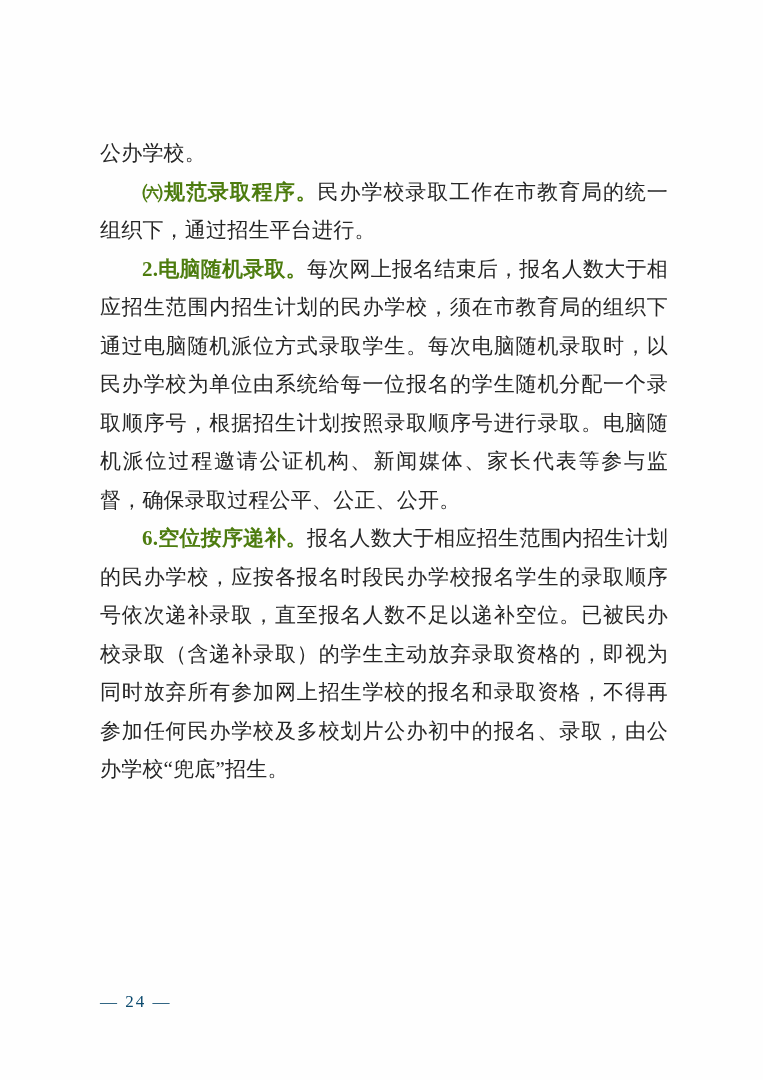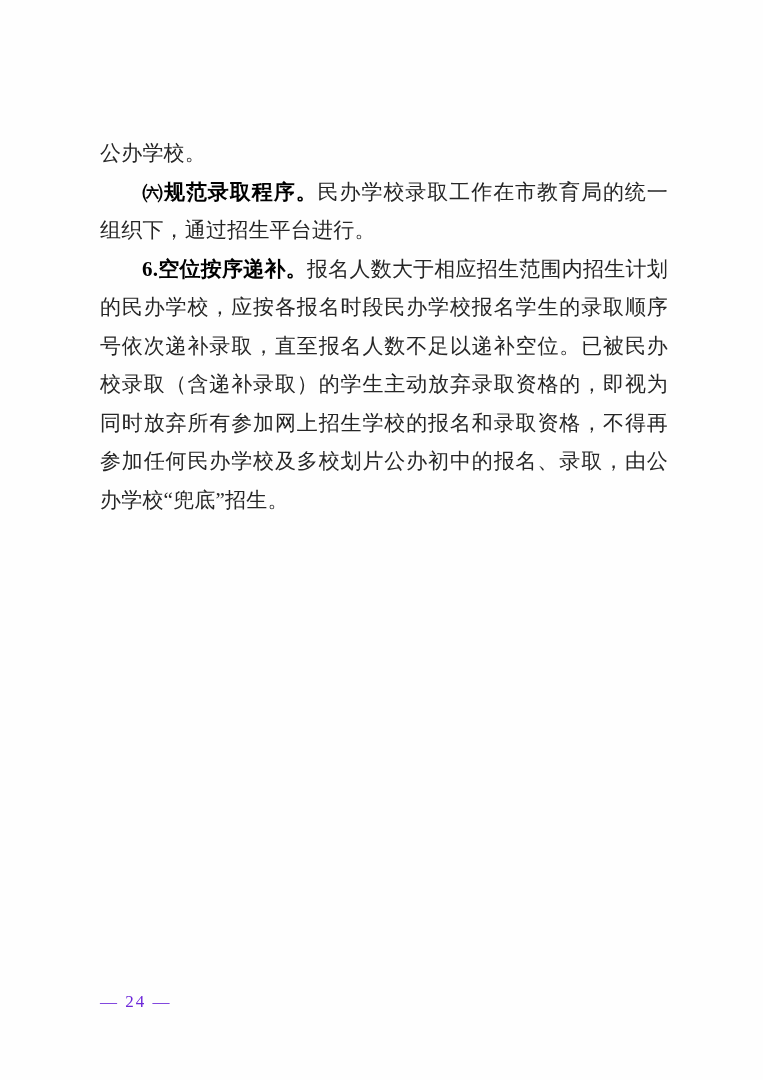--- a/index.html
+++ b/index.html
@@ -35,52 +35,55 @@
   }
   .para {
     margin: 0;
     text-indent: 42px;
   }
   .para.no-indent {
     text-indent: 0;
   }
   .para .lead {
     font-weight: 700;
-    color: #000000;
+    color: #4d7c0f;
   }
   .para .body-text {
     font-weight: 400;
   }
   .page-footer {
     position: absolute;
     left: 100px;
     top: 990px;
     font-size: 17px;
     line-height: 24px;
-    color: #6d28d9;
+    color: #0c4a6e;
     letter-spacing: 2px;
     font-family: "Liberation Serif", "DejaVu Serif", serif;
   }
 </style>
 </head>
 <body>
 
 <div class="page">
 
   <div class="text-block">
 
     <p class="para no-indent">
       <span class="body-text">公办学校。</span>
     </p>
 
     <p class="para">
       <strong class="lead">㈥规范录取程序。</strong><span class="body-text">民办学校录取工作在市教育局的统一组织下，通过招生平台进行。</span>
     </p>
 
 
+    <p class="para">
+      <strong class="lead">2.电脑随机录取。</strong><span class="body-text">每次网上报名结束后，报名人数大于相应招生范围内招生计划的民办学校，须在市教育局的组织下通过电脑随机派位方式录取学生。每次电脑随机录取时，以民办学校为单位由系统给每一位报名的学生随机分配一个录取顺序号，根据招生计划按照录取顺序号进行录取。电脑随机派位过程邀请公证机构、新闻媒体、家长代表等参与监督，确保录取过程公平、公正、公开。</span>
+    </p>
 
     <p class="para">
       <strong class="lead">6.空位按序递补。</strong><span class="body-text">报名人数大于相应招生范围内招生计划的民办学校，应按各报名时段民办学校报名学生的录取顺序号依次递补录取，直至报名人数不足以递补空位。已被民办校录取（含递补录取）的学生主动放弃录取资格的，即视为同时放弃所有参加网上招生学校的报名和录取资格，不得再参加任何民办学校及多校划片公办初中的报名、录取，由公办学校“兜底”招生。</span>
     </p>
 
   </div>
 
   <div class="page-footer">— 24 —</div>
 
 </div>

